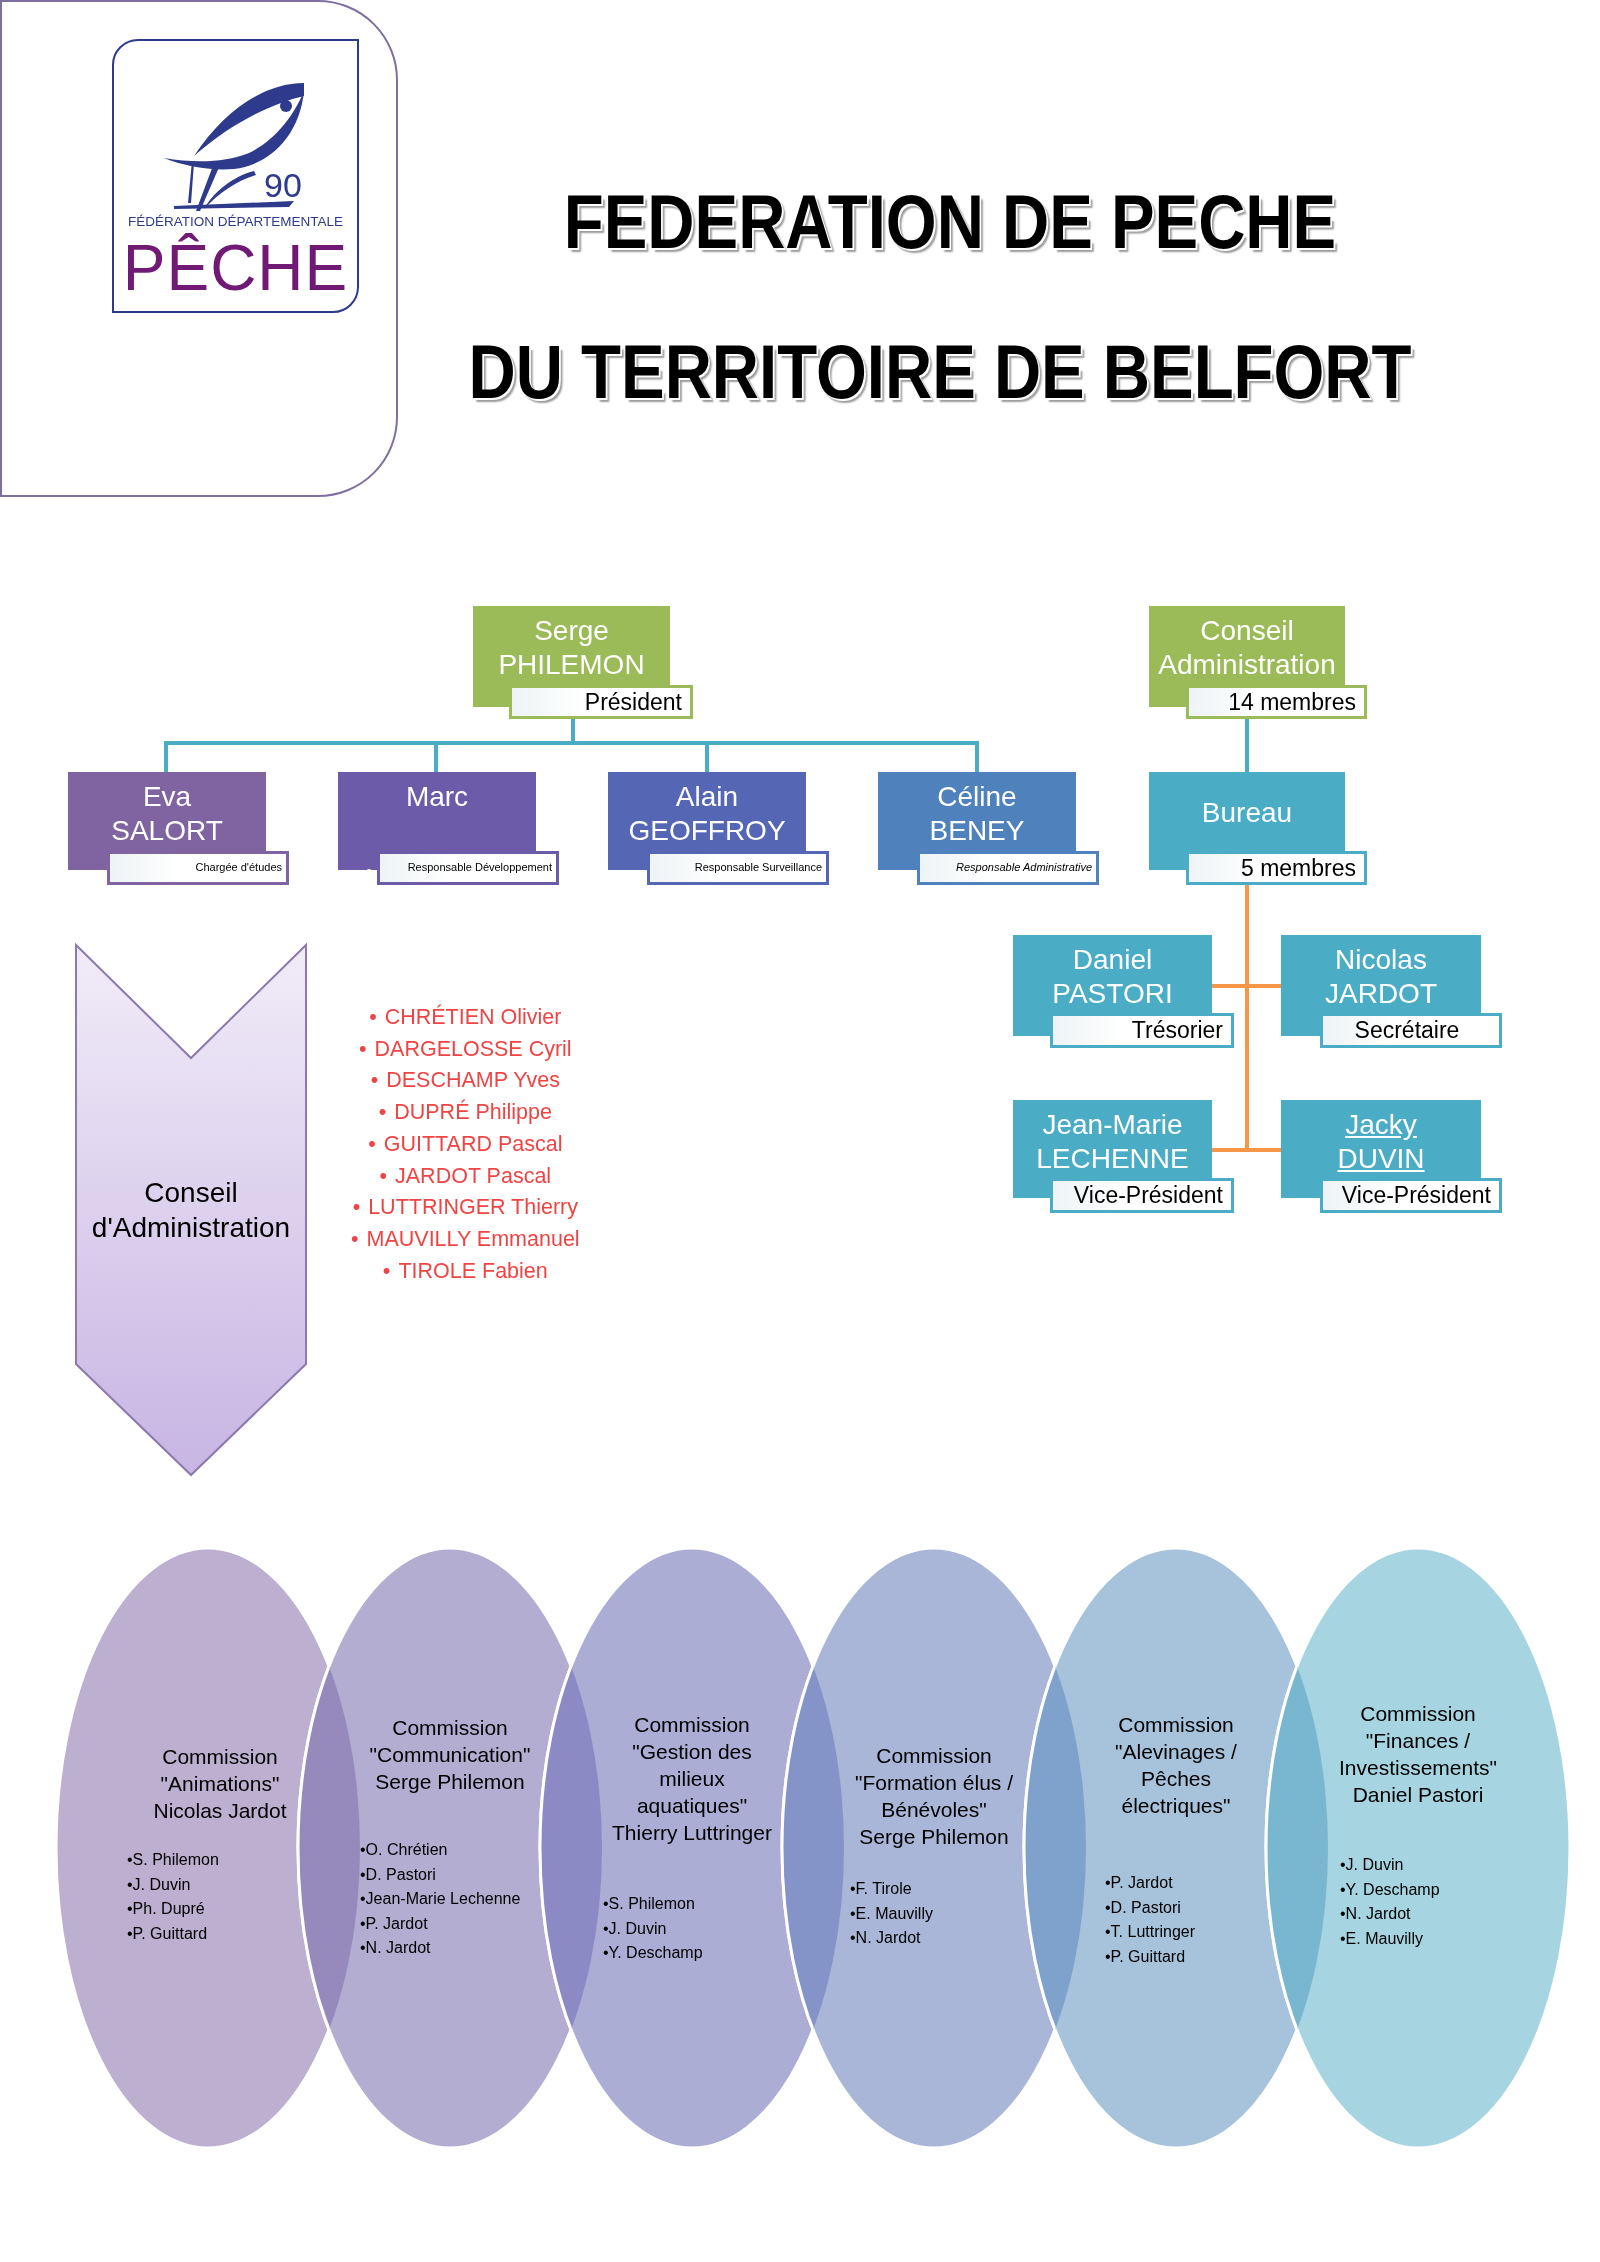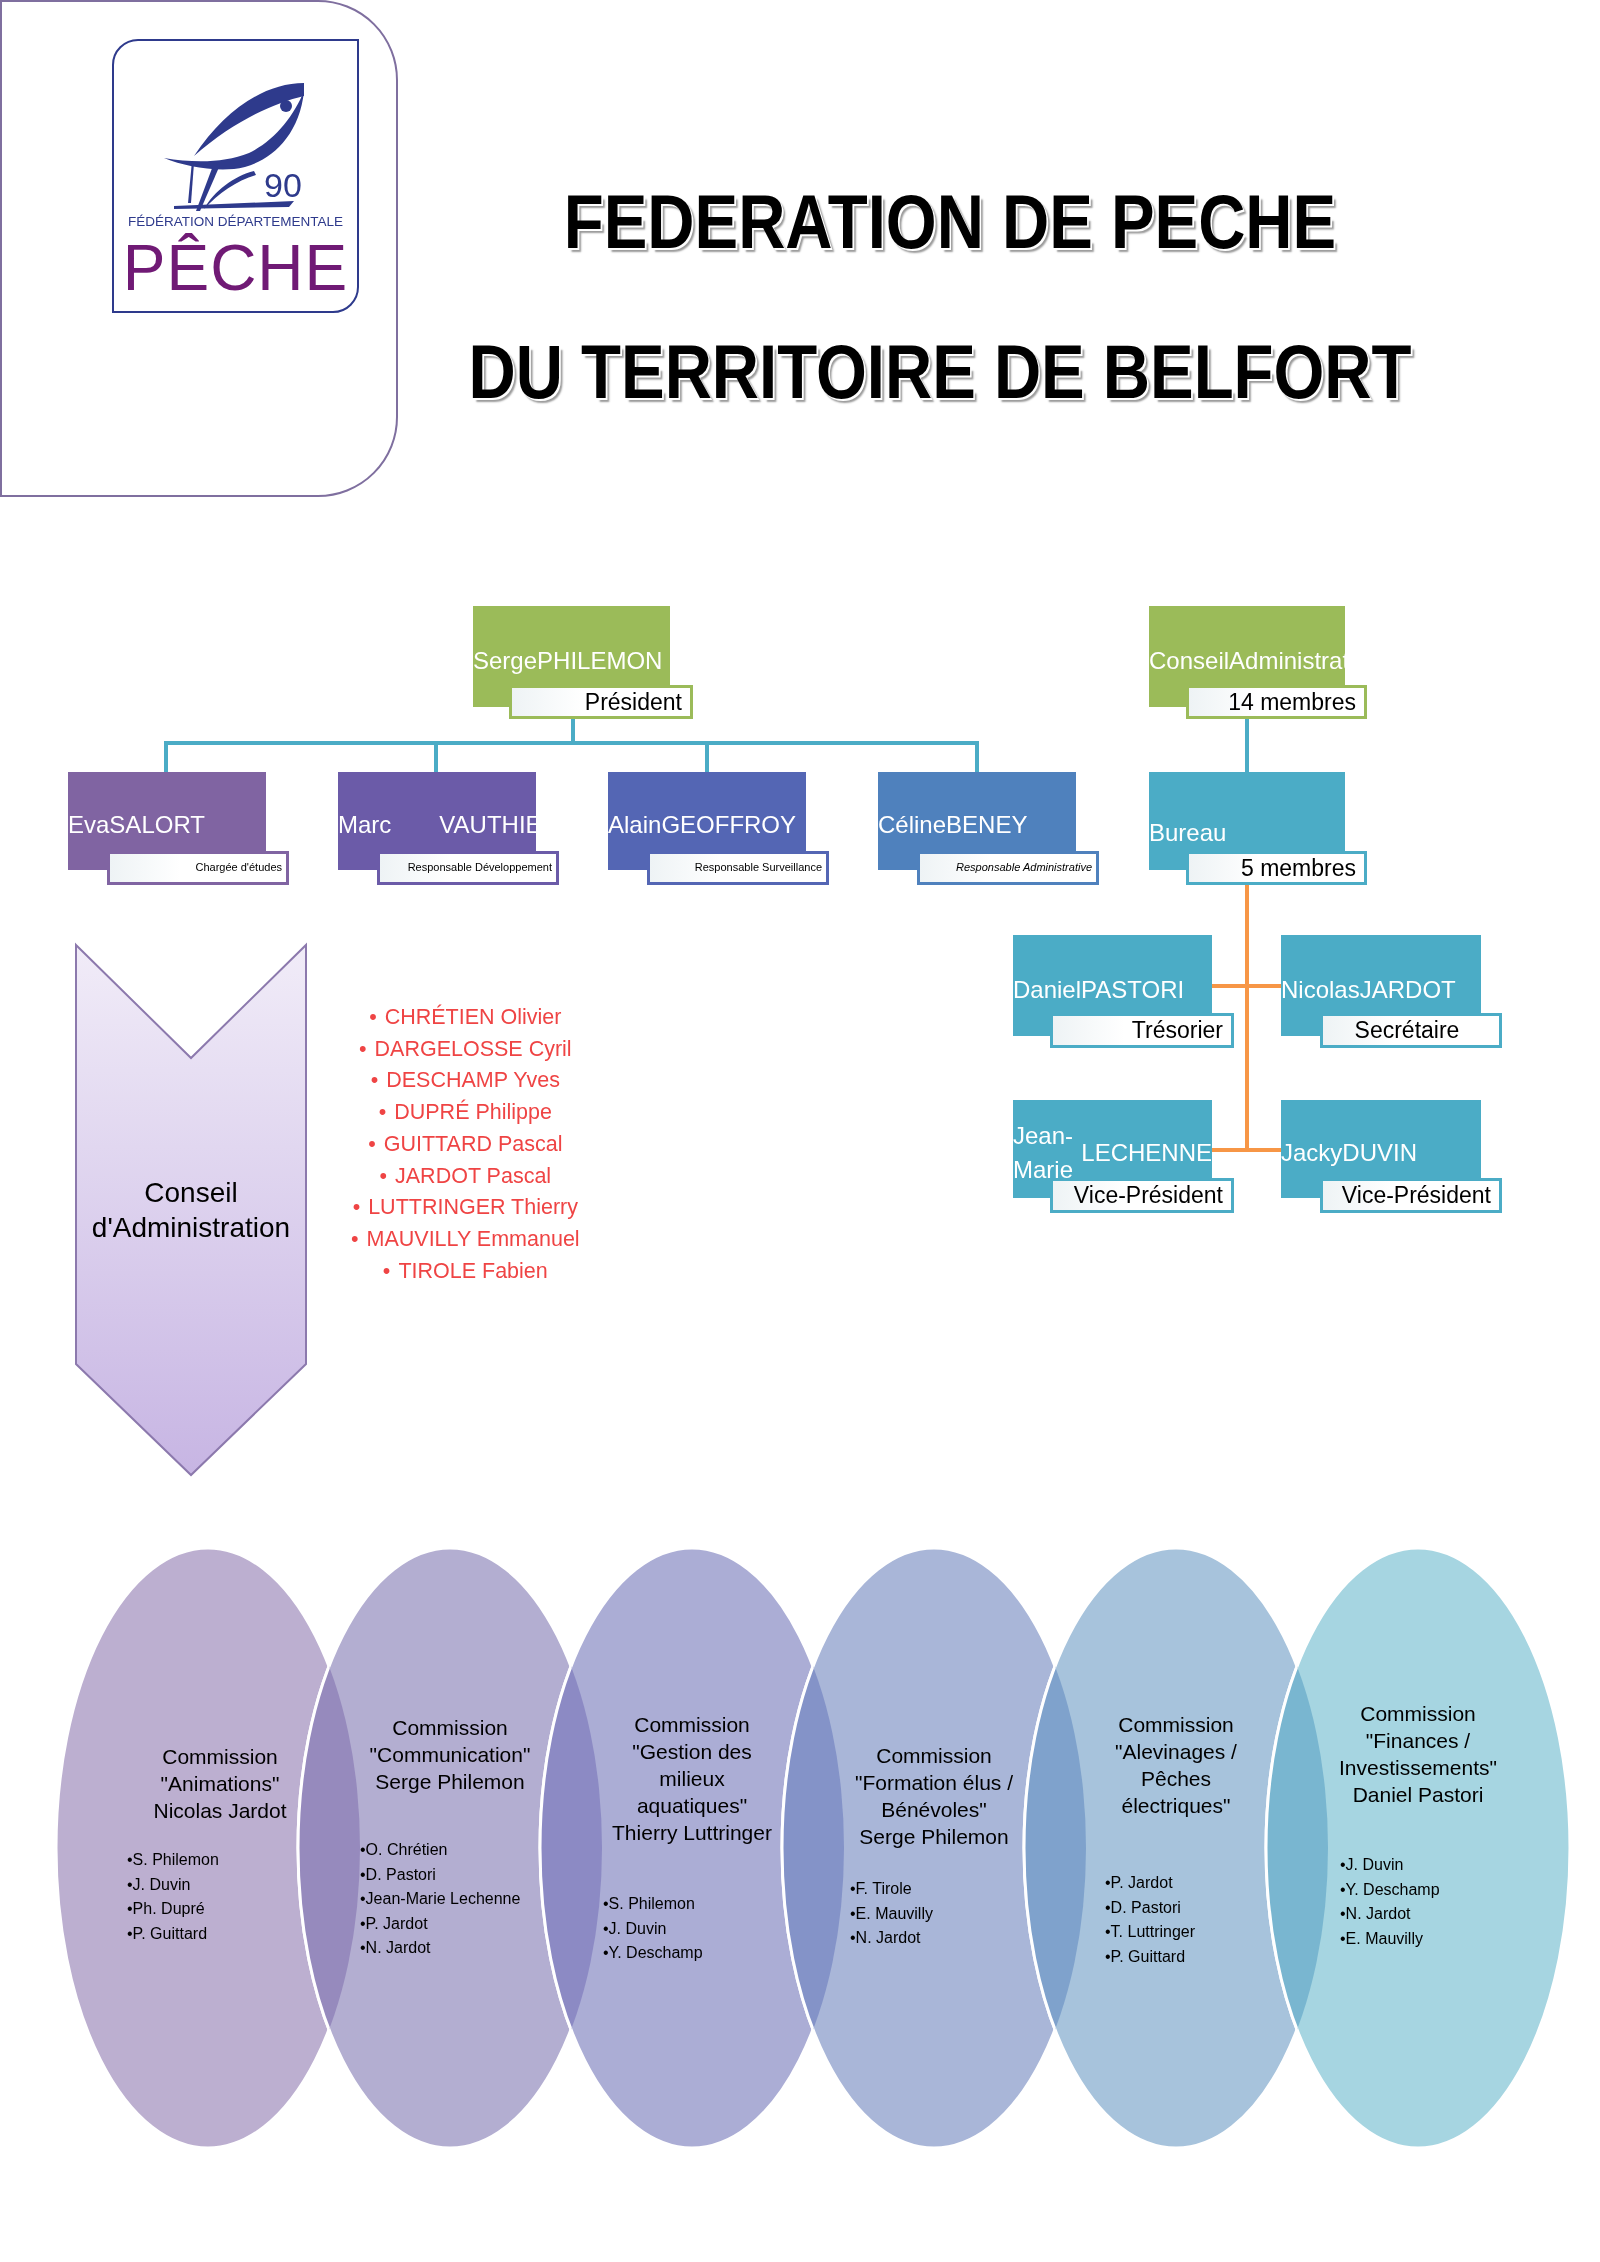--- a/index.html
+++ b/index.html
@@ -14,22 +14,22 @@
                color: #2E3A8C; font-size: 13.5px; letter-spacing: 0px; }
   #logo .main { position: absolute; left: 0; width: 100%; top: 190px; text-align: center;
                 color: #701a75; font-size: 64px; letter-spacing: 1px; }
   
   .title { position: absolute; left: 0; width: 1600px; text-align: center; font-weight: bold;
            font-size: 76px; color: #000; letter-spacing: 0px;
            text-shadow: 2px 2px 0 #fff, 4px 4px 2px #9a9a9a; transform: scaleX(0.86); }
   #title1 { top: 178px; left: 150px; width: 1600px; }
   #title2 { top: 328px; left: 140px; width: 1600px; }
   
-  .box { position: absolute; color: #fff; text-align: left; font-size: 24px; line-height: 34px;
-         box-sizing: border-box; display: flex; align-items: center;
+  .box { position: absolute; color: #fff; text-align: left; font-size: 28px; line-height: 34px;
+         box-sizing: border-box; display: flex; flex-direction: column; align-items: center;
          justify-content: flex-start; padding-top: 8px; }
   .label { position: absolute; background: linear-gradient(90deg, #eef3f5 0%, #ffffff 40%);
            border: 3px solid; box-sizing: border-box; text-align: right; color: #000;
            font-size: 23px; line-height: 28px; padding-right: 8px; }
   .label.small { font-size: 11px; line-height: 26px; padding-right: 4px; }
   .line { position: absolute; }
   
   #ca-box { left: 303px; top: 952px; width: 398px; height: 497px; border: 2px solid #7f6f9f;
             border-radius: 0 80px 80px 0; box-sizing: border-box; background: #fff; }
   #ca-list { position: absolute; left: 343px; top: 994px; margin: 8px; padding: 0; list-style: none;
@@ -129,21 +129,21 @@
   <span>JARDOT</span>
 </div>
 <div class="label" style="left:1320px; top:1013px; width:182px; height:35px; border-color:#4BACC6;text-align:center;">Secrétaire</div>
 
 <div class="box" style="left:1013px; top:1100px; width:199px; height:98px; background:#4BACC6;">
   <span>Jean-Marie</span>
   <span>LECHENNE</span>
 </div>
 <div class="label" style="left:1050px; top:1178px; width:184px; height:35px; border-color:#4BACC6;">Vice-Président</div>
 
-<div class="box" style="left:1281px; top:1100px; width:200px; height:98px; background:#4BACC6;">
+<div class="box" style="left:1281px; top:1100px; width:200px; height:98px; background:#4BACC6;text-decoration:underline;">
   <span>Jacky</span>
   <span>DUVIN</span>
 </div>
 <div class="label" style="left:1320px; top:1178px; width:182px; height:35px; border-color:#4BACC6;">Vice-Président</div>
 
 <div id="ca-box"></div>
 <svg class="abs" style="left:0; top:0;" width="400" height="1500">
   <defs>
     <linearGradient id="chev" x1="0" y1="0" x2="0" y2="1">
       <stop offset="0" stop-color="#F1ECF8"></stop>

